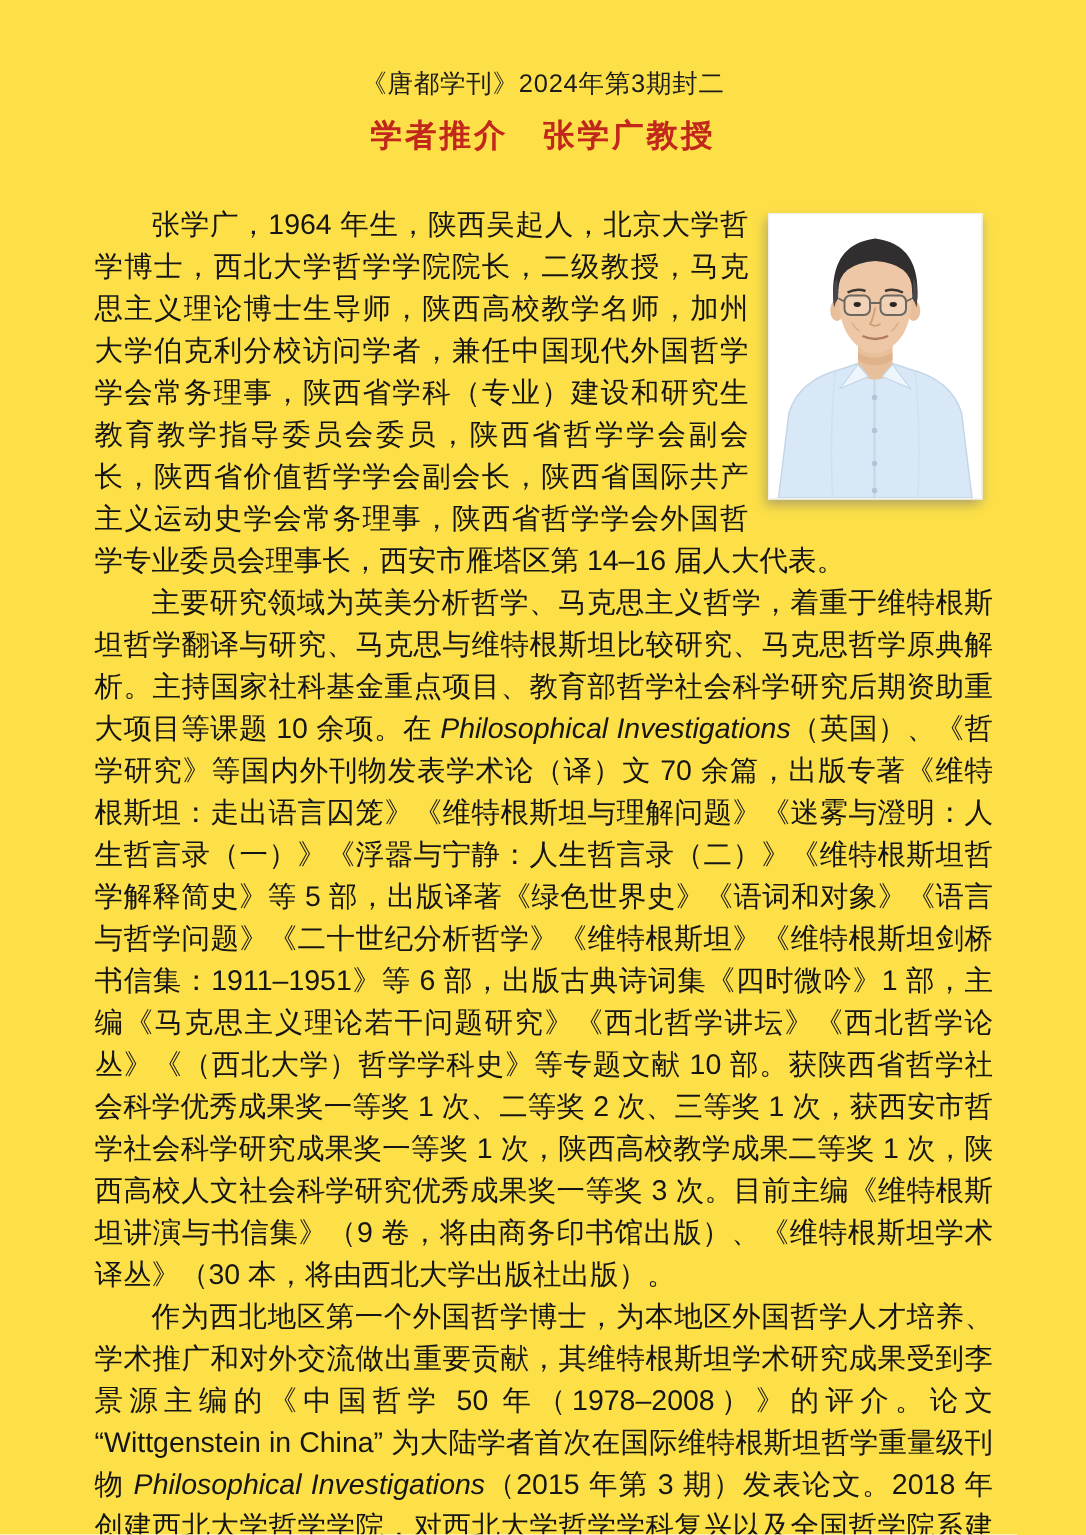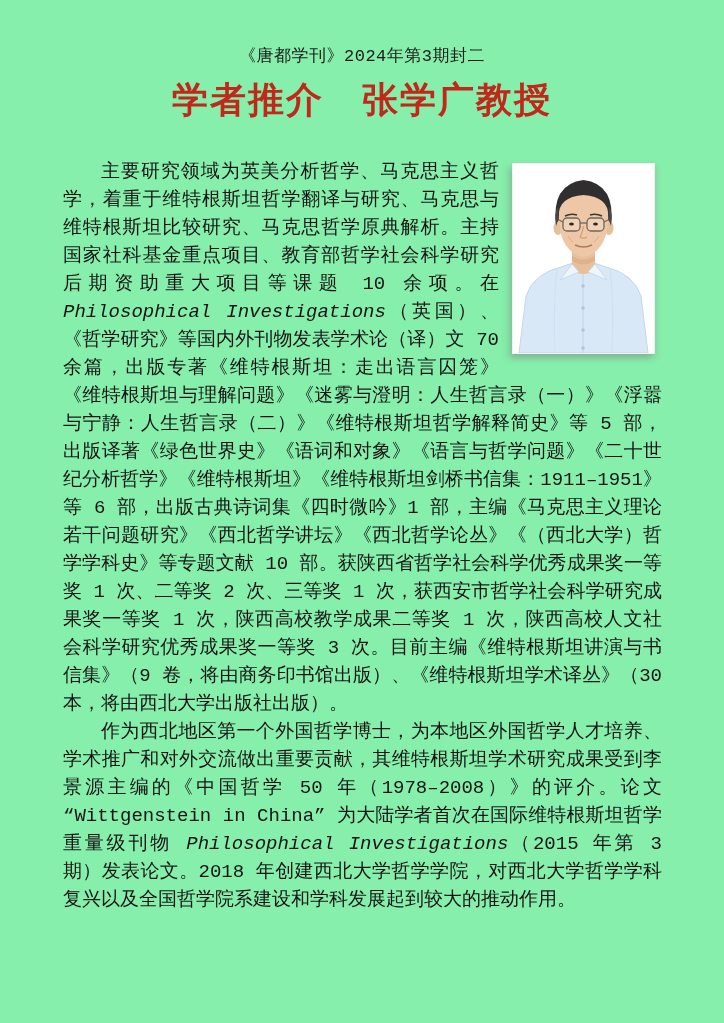--- a/index.html
+++ b/index.html
@@ -4,36 +4,36 @@
 <style>
   html, body {
     margin: 0;
     padding: 0;
     background: #ffffff;
   }
   .page {
     position: relative;
     width: 724px;
     height: 1023px;
-    background: #86efac;
+    background: #fde047;
     overflow: hidden;
-    font-family: Liberation Mono, monospace;
+    font-family: Liberation Sans, sans-serif;
     color: #181818;
   }
   .issue-line {
     padding-top: 44px;
     text-align: center;
     font-size: 17px;
     letter-spacing: 0.5px;
     color: #1b1b1b;
   }
   .page-title {
     margin: 9px 0 15px 0;
     text-align: center;
-    font-size: 36px;
+    font-size: 21px;
     font-weight: bold;
     letter-spacing: 2px;
     color: #c1271b;
   }
   .bio-body {
     margin: 33px 62px 0 63px;
     width: 599px;
     text-align: justify;
     font-size: 19px;
     line-height: 28px;
@@ -117,20 +117,20 @@
             <ellipse cx="58.5" cy="60" rx="2.4" ry="1.6" fill="#2c2622"></ellipse>
             <ellipse cx="82.5" cy="60" rx="2.4" ry="1.6" fill="#2c2622"></ellipse>
 
             <path d="M70.5 62 Q69 70 67 73 Q70.5 75.5 74 73" stroke="#cf9e74" stroke-width="1.2" fill="none"></path>
 
             <path d="M62 81 Q70.5 85 79 81" stroke="#b07a5d" stroke-width="1.6" fill="none"></path>
             <path d="M55 72 Q57 76 60 78 M86 72 Q84 76 81 78" stroke="#dcae87" stroke-width="1" fill="none"></path>
           </g>
         </svg>
       </span>
-    </p>
+    <span>张学广，1964 年生，陕西吴起人，北京大学哲学博士，西北大学哲学学院院长，二级教授，马克思主义理论博士生导师，陕西高校教学名师，加州大学伯克利分校访问学者，兼任中国现代外国哲学学会常务理事，陕西省学科（专业）建设和研究生教育教学指导委员会委员，陕西省哲学学会副会长，陕西省价值哲学学会副会长，陕西省国际共产主义运动史学会常务理事，陕西省哲学学会外国哲学专业委员会理事长，西安市雁塔区第 14–16 届人大代表。</span></p>
 
     <p class="para"><span>主要研究领域为英美分析哲学、马克思主义哲学，着重于维特根斯坦哲学翻译与研究、马克思与维特根斯坦比较研究、马克思哲学原典解析。主持国家社科基金重点项目、教育部哲学社会科学研究后期资助重大项目等课题 10 余项。在 </span><span class="latin-italic">Philosophical Investigations</span><span>（英国）、《哲学研究》等国内外刊物发表学术论（译）文 70 余篇，出版专著《维特根斯坦：走出语言囚笼》《维特根斯坦与理解问题》《迷雾与澄明：人生哲言录（一）》《浮嚣与宁静：人生哲言录（二）》《维特根斯坦哲学解释简史》等 5 部，出版译著《绿色世界史》《语词和对象》《语言与哲学问题》《二十世纪分析哲学》《维特根斯坦》《维特根斯坦剑桥书信集：1911–1951》等 6 部，出版古典诗词集《四时微吟》1 部，主编《马克思主义理论若干问题研究》《西北哲学讲坛》《西北哲学论丛》《（西北大学）哲学学科史》等专题文献 10 部。获陕西省哲学社会科学优秀成果奖一等奖 1 次、二等奖 2 次、三等奖 1 次，获西安市哲学社会科学研究成果奖一等奖 1 次，陕西高校教学成果二等奖 1 次，陕西高校人文社会科学研究优秀成果奖一等奖 3 次。目前主编《维特根斯坦讲演与书信集》（9 卷，将由商务印书馆出版）、《维特根斯坦学术译丛》（30 本，将由西北大学出版社出版）。</span></p>
 
     <p class="para"><span>作为西北地区第一个外国哲学博士，为本地区外国哲学人才培养、学术推广和对外交流做出重要贡献，其维特根斯坦学术研究成果受到李景源主编的《中国哲学 50 年（1978–2008）》的评介。论文 “Wittgenstein in China” 为大陆学者首次在国际维特根斯坦哲学重量级刊物 </span><span class="latin-italic">Philosophical Investigations</span><span>（2015 年第 3 期）发表论文。2018 年创建西北大学哲学学院，对西北大学哲学学科复兴以及全国哲学院系建设和学科发展起到较大的推动作用。</span></p>
 
   </div>
 </div>
 
 </body></html>

